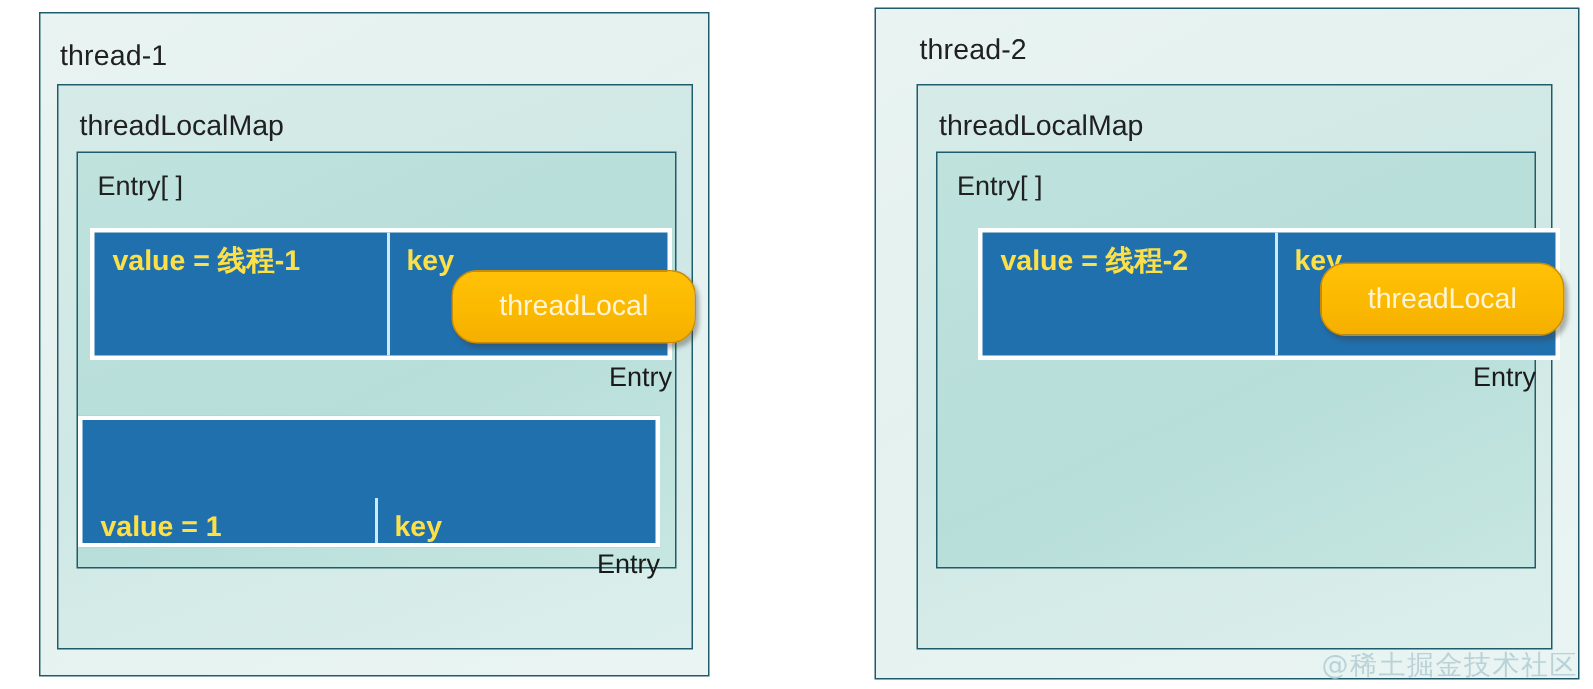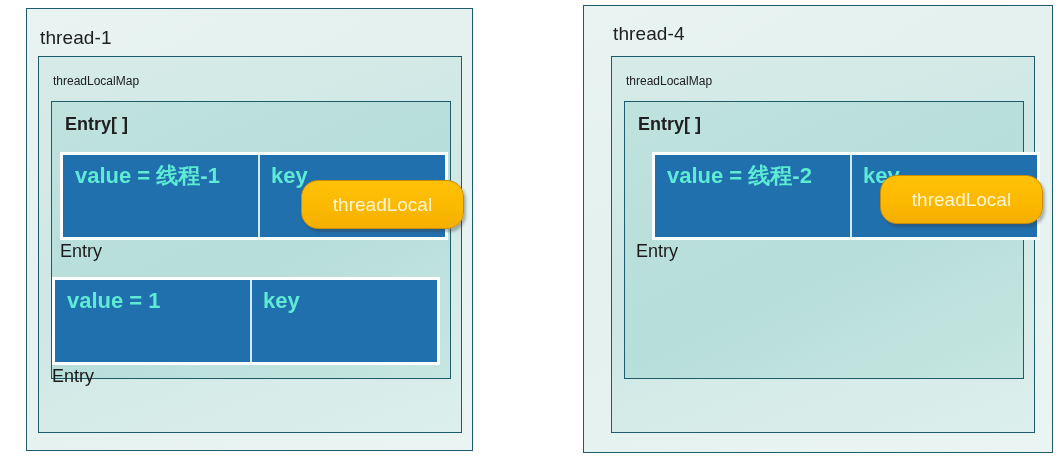--- a/index.html
+++ b/index.html
@@ -47,21 +47,21 @@
     border: 1.6px solid #1F5C6B;
     background: linear-gradient(160deg, #d6ebe8 0%, #cfe8e5 50%, #dcefec 100%);
   }
   #map-box-1 { left: 11px; top: 47px; width: 424px; height: 377px; }
   #map-box-2 { left: 27px; top: 50px; width: 424px; height: 377px; }
 
   .map-title {
     position: absolute;
     left: 14px;
     top: 17px;
-    font-size: 12px;
+    font-size: 19px;
     color: #202020;
     white-space: nowrap;
   }
 
   
   .entry-array {
     position: absolute;
     box-sizing: border-box;
     border: 1.6px solid #1F5C6B;
     background: linear-gradient(155deg, #bfe2dd 0%, #b7ded9 55%, #c6e6e1 100%);
@@ -70,21 +70,20 @@
     width: 400px;
     height: 278px;
   }
   .entry-array-title {
     position: absolute;
     left: 13px;
     top: 12px;
     font-size: 18px;
     color: #202020;
     white-space: nowrap;
-    font-weight: bold;
   }
 
   
   .entry-row {
     position: absolute;
     box-sizing: border-box;
     height: 88px;
     background: #2070AE;
     border: 3px solid #ffffff;
     display: flex;
@@ -99,39 +98,39 @@
   .entry-row .cell.value {
     width: 197px;
     padding-left: 12px;
     border-right: 2px solid #cfe9f3;
   }
   .entry-row .cell.key {
     flex: 1;
     padding-left: 11px;
   }
   .cell-label {
-    font-size: 22px;
+    font-size: 19px;
     font-weight: bold;
-    color: #5eead4;
+    color: #fde047;
     line-height: 1.12;
   }
 
   .entry-caption {
     position: absolute;
     width: 100%;
-    text-align: left;
+    text-align: right;
     font-size: 18px;
     color: #1a1a1a;
     top: 89px;
     left: 0;
   }
 
   
   #entry-row-1a { left: 8px;  top: 50px; width: 388px; }
-  #entry-row-1b { left: 0px;  top: 175px; width: 388px; }
+  #entry-row-1b { left: 0px;  top: 175px; width: 388px; align-items: flex-end; }
   #entry-row-2a { left: 11px; top: 50px; width: 388px; }
 
   
   .tl-badge {
     position: absolute;
     box-sizing: border-box;
     border-radius: 17px;
     background: linear-gradient(180deg, #FFC107 0%, #FBB900 55%, #F5AF00 100%);
     border: 1.4px solid #C98C06;
     box-shadow: 2px 3px 3px rgba(60,60,60,0.38);
@@ -196,21 +195,21 @@
           <div class="entry-caption" style="top:89px;">Entry</div>
         </div>
 
       </div>
     </div>
   </div>
 
   <div class="tl-badge" id="badge-tl-1">threadLocal</div>
 
   <div class="thread-panel" id="thread-panel-2">
-    <div class="panel-title">thread-4</div>
+    <div class="panel-title">thread-2</div>
 
     <div class="map-box" id="map-box-2">
       <div class="map-title">threadLocalMap</div>
 
       <div class="entry-array">
         <div class="entry-array-title">Entry[ ]</div>
 
         <div style="position:absolute; left:11px; top:50px; width:388px;">
           <div class="entry-row" id="entry-row-2a" style="position:relative; left:16px; top:0; width:388px;">
             <div class="cell value">
@@ -222,14 +221,15 @@
           </div>
           <div class="entry-caption" style="top:89px;">Entry</div>
         </div>
 
       </div>
     </div>
   </div>
 
   <div class="tl-badge" id="badge-tl-3">threadLocal</div>
 
+  <div class="watermark">@稀土掘金技术社区</div>
 
 </div>
 
 </body></html>

